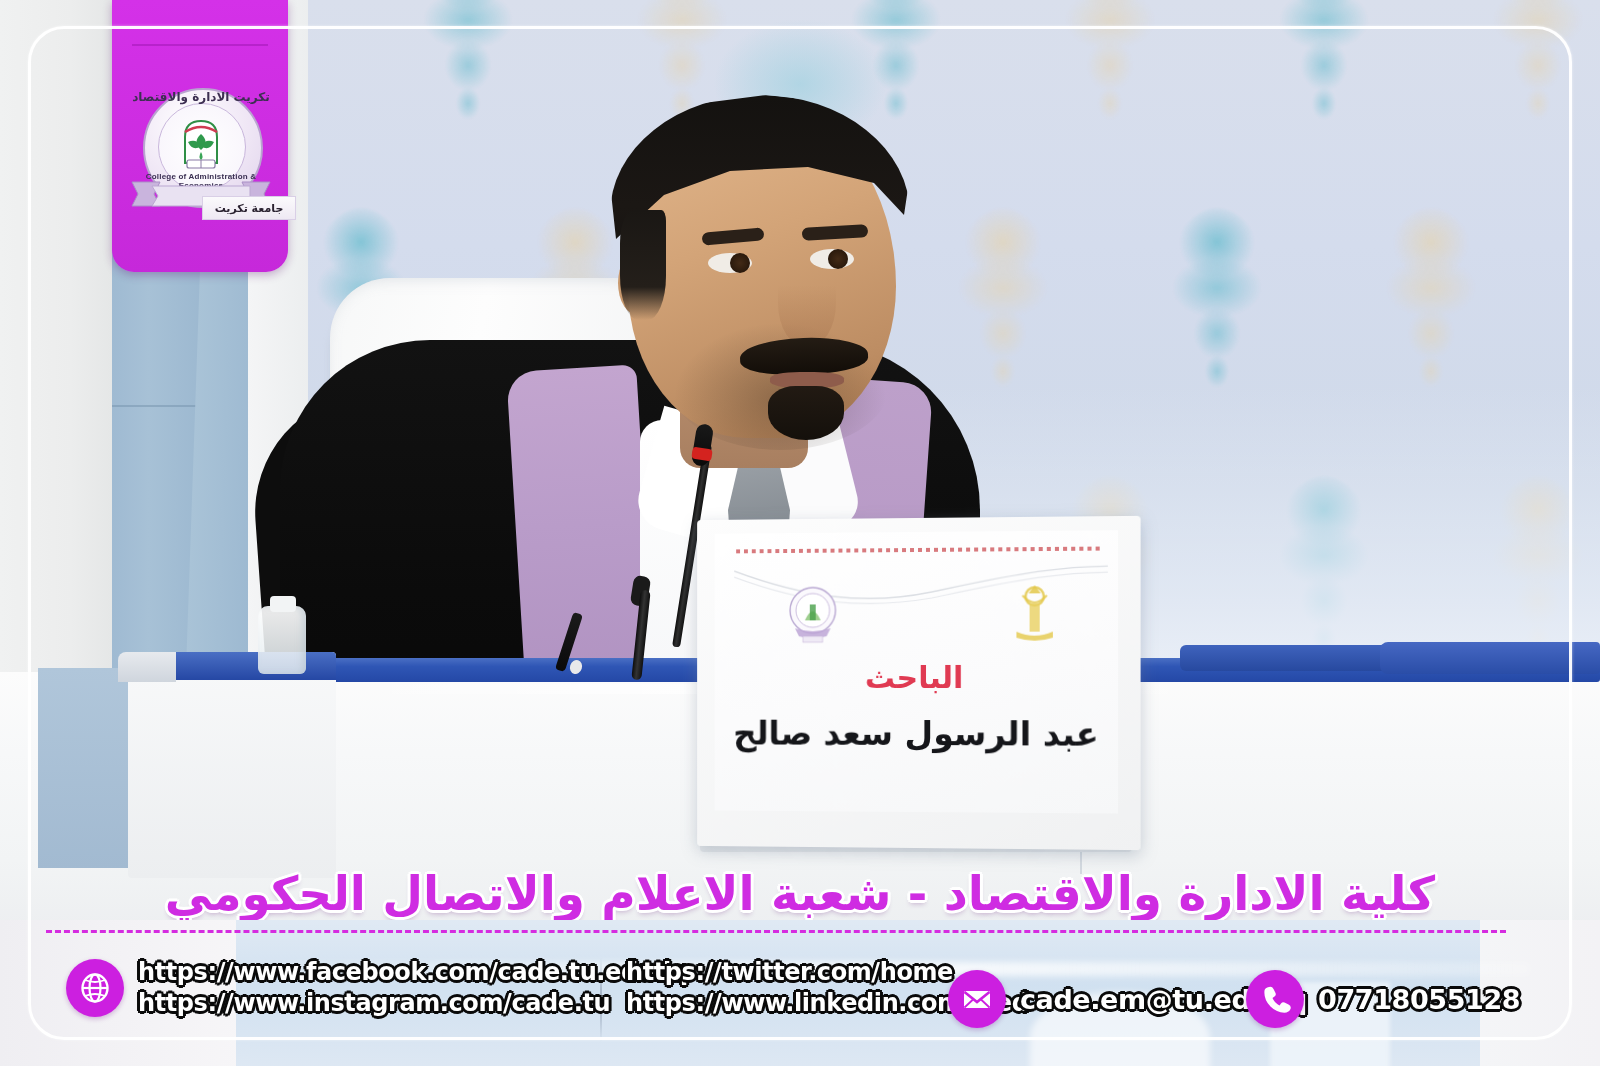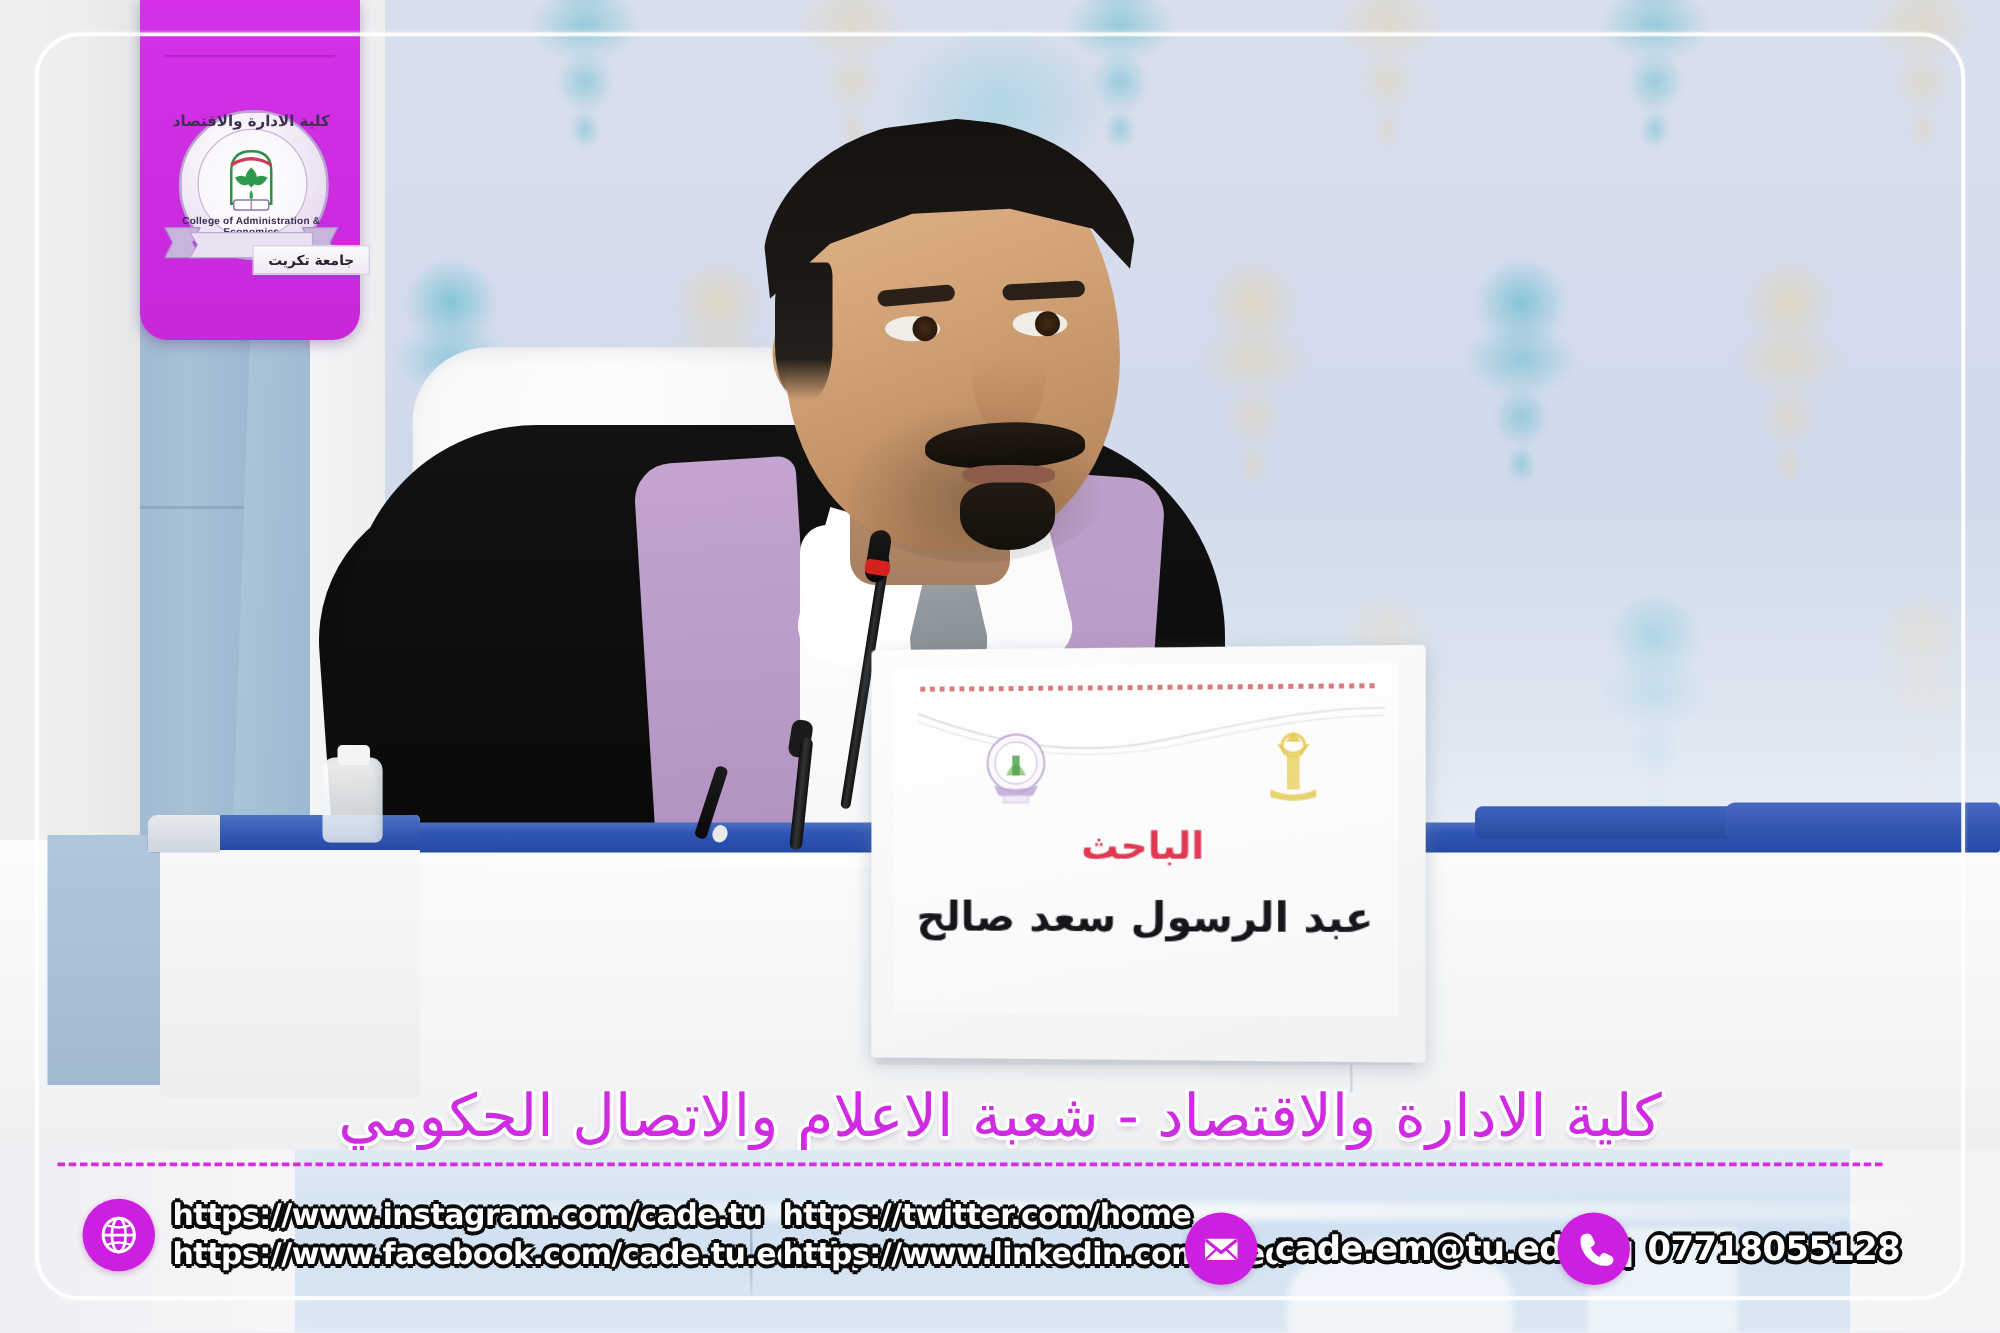--- a/index.html
+++ b/index.html
@@ -383,21 +383,21 @@
     pointer-events:none;
     box-shadow:0 0 3px rgba(255,255,255,.55);
   }
 
   
   .caption{
     position:absolute;left:0;top:848px;width:1600px;height:90px;
     display:flex;align-items:center;justify-content:center;
     direction:rtl;
     font-family:"DejaVu Sans","Liberation Sans",sans-serif;
-    font-weight:normal;
+    font-weight:bold;
     font-size:47px;
     color:#cf2ce2;
     letter-spacing:.5px;
     text-shadow:
       -2px -2px 0 #ffffff, 2px -2px 0 #ffffff,
       -2px  2px 0 #ffffff, 2px  2px 0 #ffffff,
       -3px 0 0 #ffffff, 3px 0 0 #ffffff,
       0 -3px 0 #ffffff, 0 3px 0 #ffffff,
       0 4px 5px rgba(110,40,130,.30);
     white-space:nowrap;
@@ -616,21 +616,21 @@
           <path d="M27,3 q16,0 16,16 v26 h-32 v-26 q0,-16 16,-16 z" fill="#ffffff" stroke="#2f8f46" stroke-width="2"></path>
           <path d="M11,14 q16,-10 32,0" fill="none" stroke="#cf3b52" stroke-width="2.6"></path>
           <path d="M27,16 q-9,8 0,16 q9,-8 0,-16 z" fill="#2f9a4c"></path>
           <path d="M14,24 q8,-4 13,4 q-8,6 -13,-4 z" fill="#2f9a4c"></path>
           <path d="M40,24 q-8,-4 -13,4 q8,6 13,-4 z" fill="#2f9a4c"></path>
           <rect x="13" y="42" width="28" height="8" rx="2" fill="#ffffff" stroke="#8a7aa5" stroke-width="1.2"></rect>
           <line x1="27" y1="42" x2="27" y2="50" stroke="#8a7aa5" stroke-width="1"></line>
           <path d="M27,34 q-3,5 0,8 q3,-3 0,-8z" fill="#3aa557"></path>
         </svg>
       </div>
-      <div class="em-top-ar">كلية الادارة والاقتصاد</div>
+      <div class="em-top-ar">تكريت الادارة والاقتصاد</div>
       <div class="emblem-eng">College of Administration &amp; Economics</div>
       <div class="emblem-ribbon">
         <svg width="142" height="40" viewBox="0 0 142 40">
           <path d="M2,2 L30,2 L24,14 L30,26 L2,26 L8,14 z" fill="#c9b4dd" stroke="#a98fc6" stroke-width="1"></path>
           <path d="M140,2 L112,2 L118,14 L112,26 L140,26 L134,14 z" fill="#c9b4dd" stroke="#a98fc6" stroke-width="1"></path>
           <path d="M22,6 h98 v20 h-98 l6,-10 z" fill="#e9e2f2" stroke="#bba8d2" stroke-width="1"></path>
         </svg>
       </div>
       <div class="emblem-univ">جامعة تكريت</div>
     </div>
@@ -654,22 +654,22 @@
     <div class="fcircle">
       <svg width="34" height="34" viewBox="0 0 34 34">
         <ellipse cx="17" cy="17" rx="12.5" ry="13.5" fill="none" stroke="#fff" stroke-width="2.4"></ellipse>
         <ellipse cx="17" cy="17" rx="5.5" ry="13.5" fill="none" stroke="#fff" stroke-width="2.2"></ellipse>
         <line x1="4.5" y1="17" x2="29.5" y2="17" stroke="#fff" stroke-width="2.2"></line>
         <path d="M7,9 q10,4 20,0" fill="none" stroke="#fff" stroke-width="1.8"></path>
         <path d="M7,25 q10,-4 20,0" fill="none" stroke="#fff" stroke-width="1.8"></path>
       </svg>
     </div>
     <div class="flines">
+      <div class="furl">https://www.facebook.com/cade.tu.edu.iq</div>
       <div class="furl">https://www.instagram.com/cade.tu</div>
-      <div class="furl">https://www.facebook.com/cade.tu.edu.iq</div>
     </div>
   </div>
 
   <div class="fgroup" style="left:612px;top:958px;">
     <div class="flines">
       <div class="furl">https://twitter.com/home</div>
       <div class="furl">https://www.linkedin.com/feed</div>
     </div>
   </div>
 

